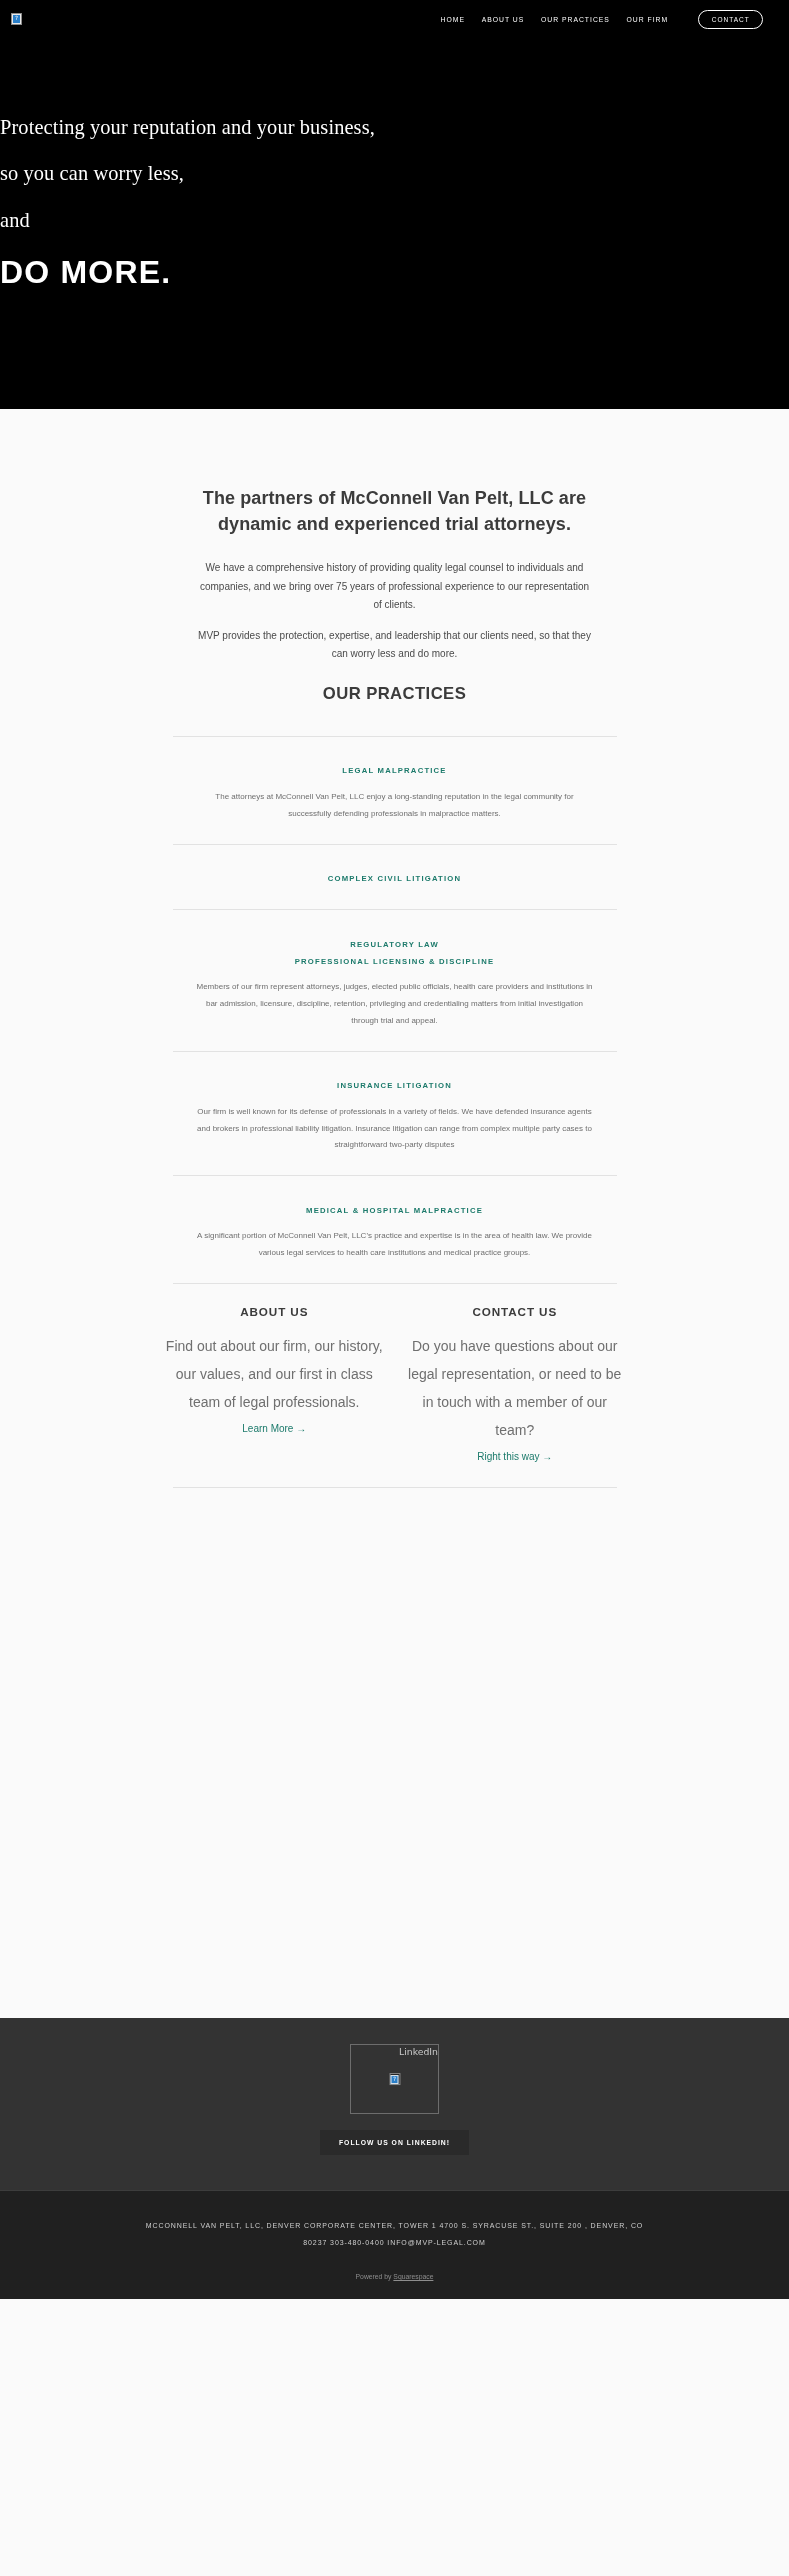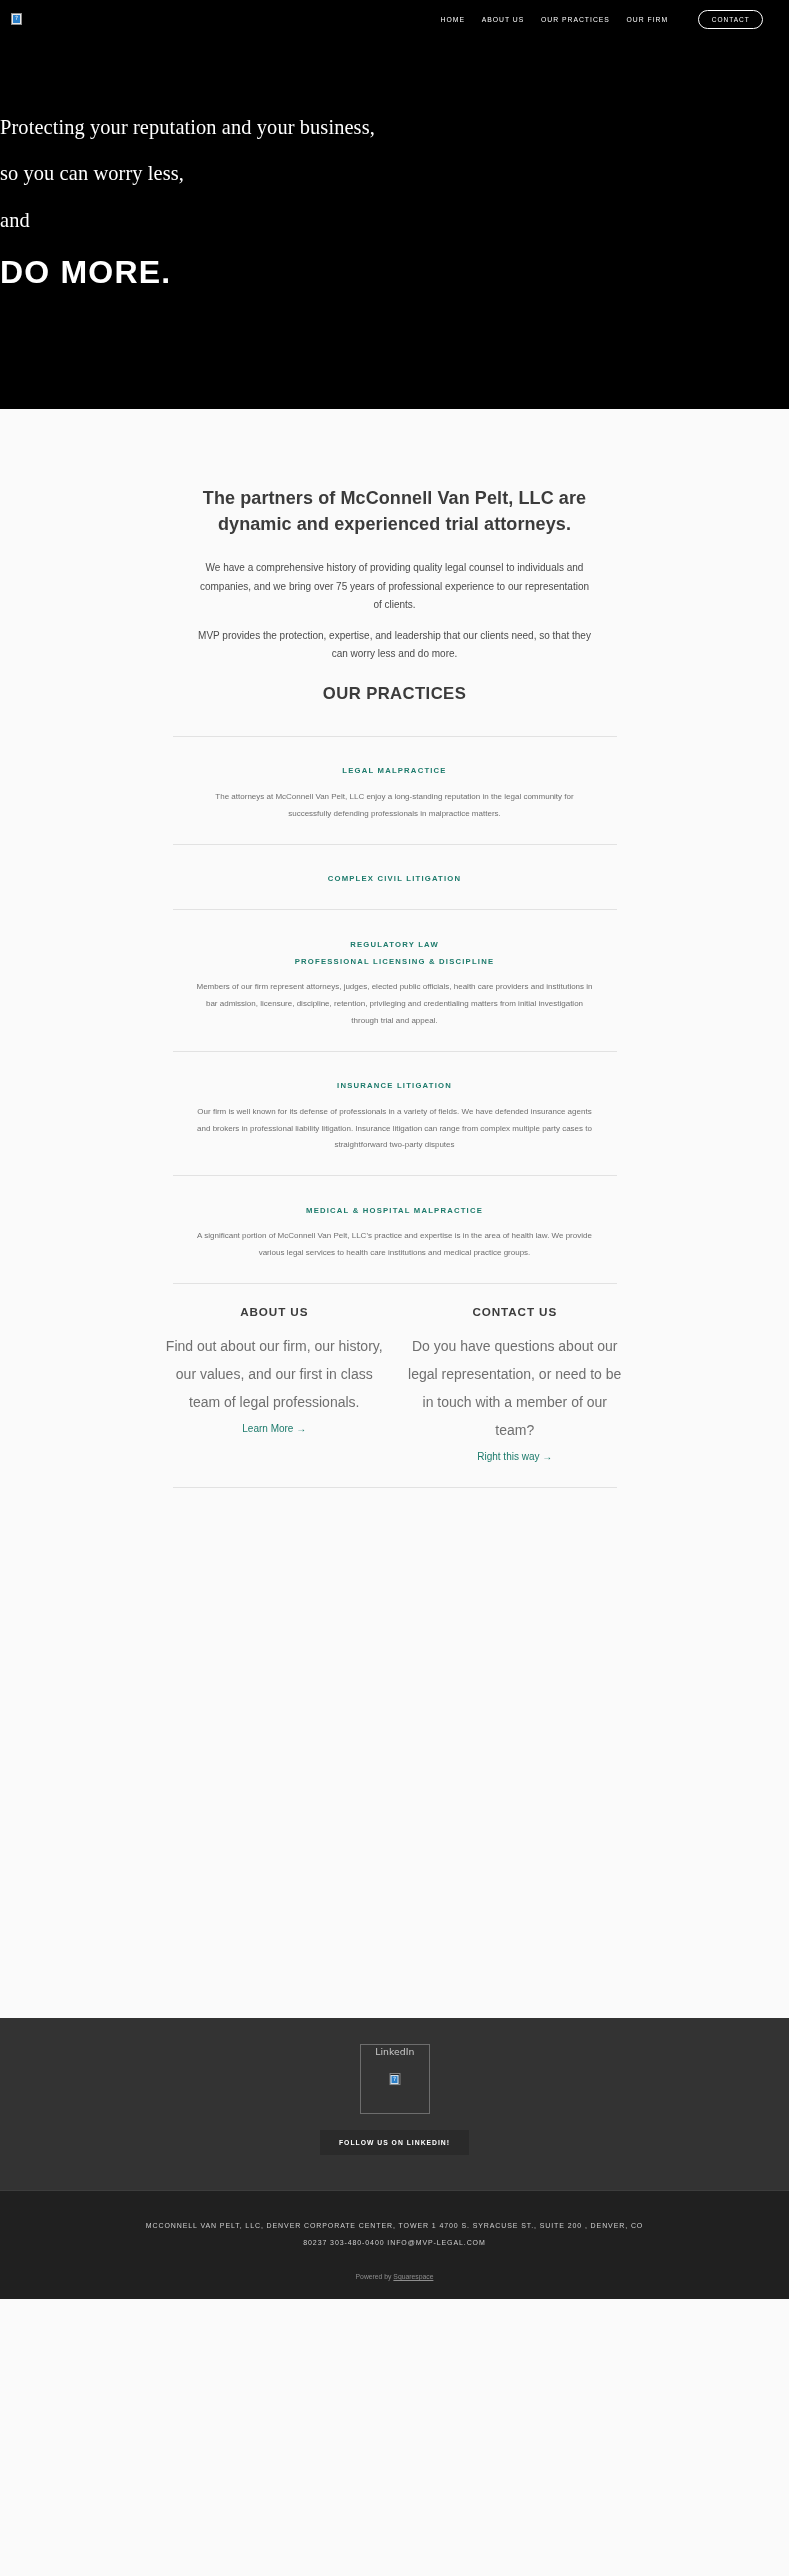--- a/index.html
+++ b/index.html
@@ -222,26 +222,26 @@
 
   .filler { height: 530px; background: #fafafa; }
 
   
   .footer-top {
     background: #333333;
     padding: 26px 0 35px;
     text-align: center;
   }
   .ls-placeholder {
-    width: 70px;
+    width: 89px;
     height: 70px;
     border: 0.6px solid #6d6d6d;
     margin: 0 auto;
     position: relative;
-    text-align: center;
+    text-align: right;
   }
   .ls-placeholder .alt {
     color: #c9c9c9;
     font-family: "DejaVu Sans", sans-serif;
     font-size: 9.3px;
     line-height: 1.25;
     padding: 1.2px 0 0 0.6px;
     display: block;
   }
   .ls-placeholder .mini-broken {

